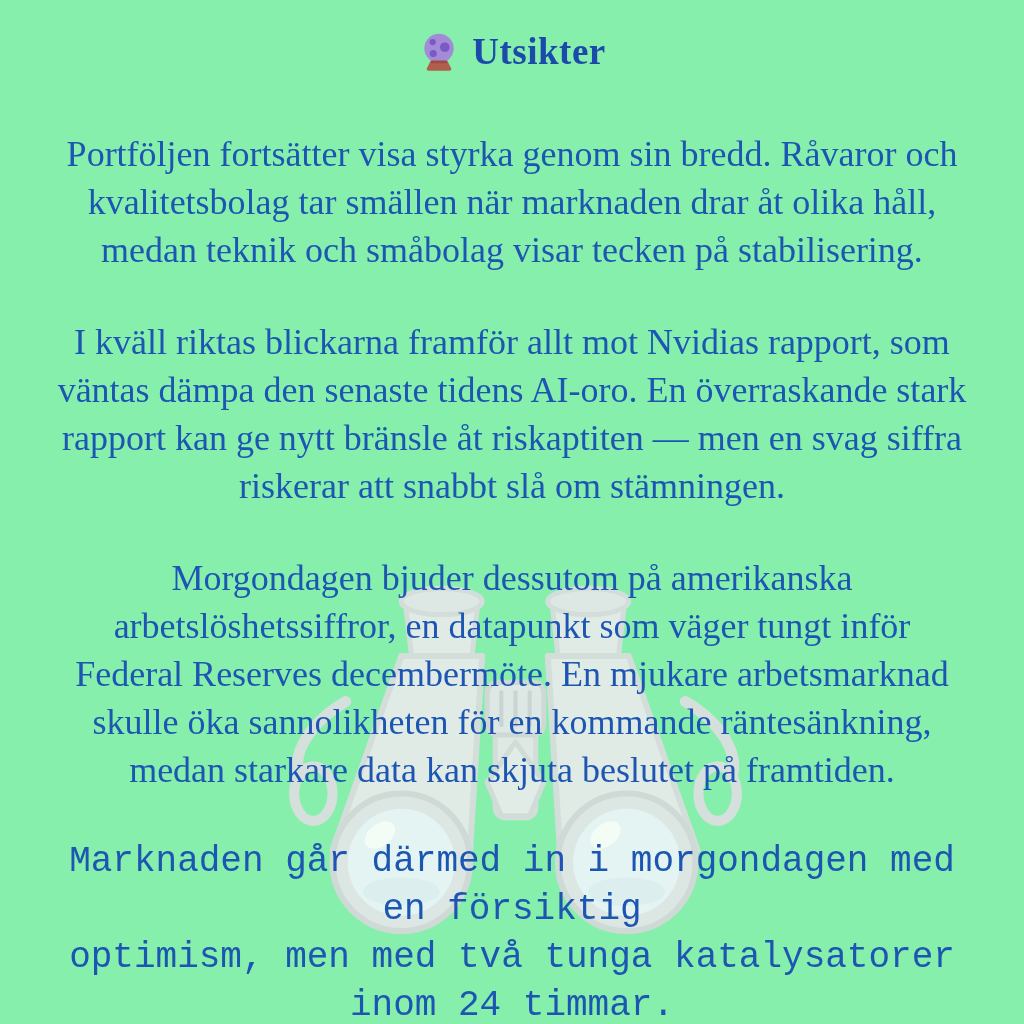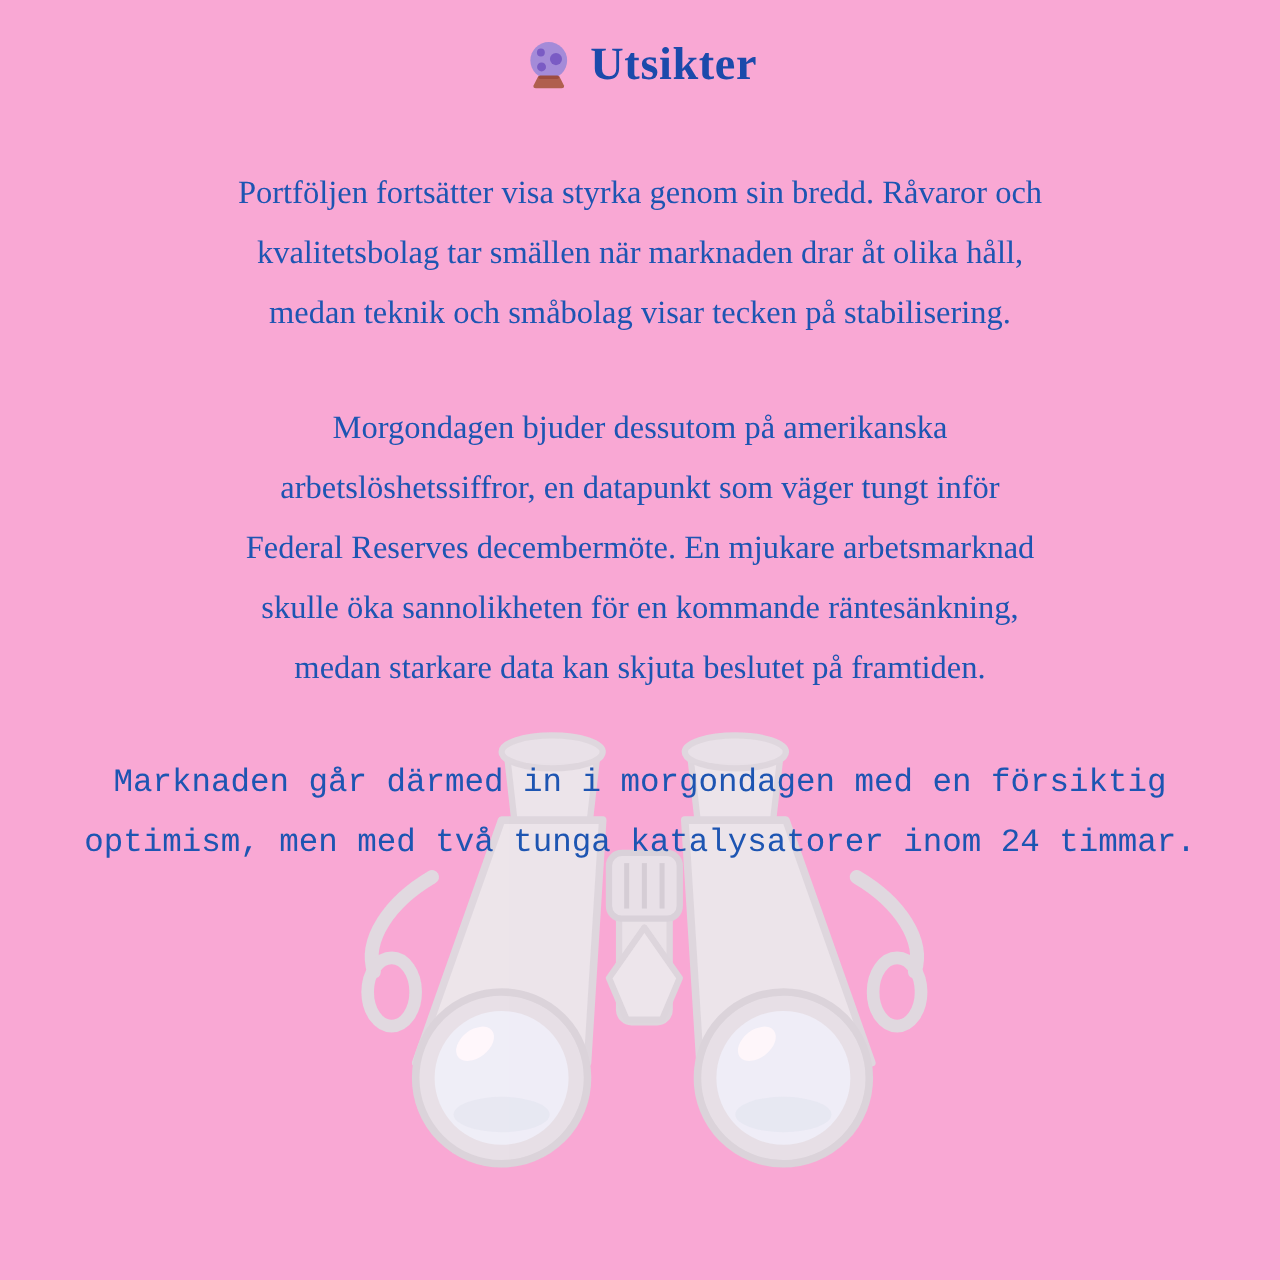--- a/index.html
+++ b/index.html
@@ -1,20 +1,20 @@
 <!DOCTYPE html>
 <html><head>
 <meta charset="utf-8">
 <style>
   html,body { margin:0; padding:0; background:#ffffff; }
   .canvas {
     position:relative;
     width:1024px; height:1024px;
     margin:0 auto;
-    background:#f9a8d4;
+    background:#86efac;
     overflow:hidden;
     font-family:"Liberation Serif", serif;
   }
   .watermark {
     position:absolute;
     left:283px; top:585px;
     width:465px; height:405px;
     z-index:0;
   }
   .content {
@@ -32,21 +32,21 @@
   }
   .header .title {
     font-size:37px;
     font-weight:bold;
     color:#1b4aab;
     letter-spacing:0.5px;
     margin:0;
     line-height:1.2;
   }
   .para {
-    font-size:26px;
+    font-size:36px;
     line-height:48px;
     color:#1d55b2;
     white-space:pre-line;
     margin:0 0 44px 0;
   }
   .para:last-of-type { margin-bottom:22px;font-family:Liberation Mono, monospace; }
   .footer-url {
     font-size:34px;
     font-weight:bold;
     color:#1d55b2;
@@ -102,20 +102,24 @@
         <circle cx="14.5" cy="21.5" r="3.4" fill="#7a5bc4"></circle>
         <path d="M12,28.5 L28,28.5 L31.5,35.5 Q32.3,37.8 29.7,37.8 L10.3,37.8 Q7.7,37.8 8.5,35.5 Z" fill="#b05f4e"></path>
         <rect x="12.2" y="28" width="15.6" height="2.6" rx="1.3" fill="#9d4c3e"></rect>
       </svg>
       <h1 class="title">Utsikter</h1>
     </div>
 
     <p class="para">Portföljen fortsätter visa styrka genom sin bredd. Råvaror och
 kvalitetsbolag tar smällen när marknaden drar åt olika håll,
 medan teknik och småbolag visar tecken på stabilisering.</p>
+    <p class="para">I kväll riktas blickarna framför allt mot Nvidias rapport, som
+väntas dämpa den senaste tidens AI-oro. En överraskande stark
+rapport kan ge nytt bränsle åt riskaptiten — men en svag siffra
+riskerar att snabbt slå om stämningen.</p>
     <p class="para">Morgondagen bjuder dessutom på amerikanska
 arbetslöshetssiffror, en datapunkt som väger tungt inför
 Federal Reserves decembermöte. En mjukare arbetsmarknad
 skulle öka sannolikheten för en kommande räntesänkning,
 medan starkare data kan skjuta beslutet på framtiden.</p>
     <p class="para">Marknaden går därmed in i morgondagen med en försiktig
 optimism, men med två tunga katalysatorer inom 24 timmar.</p>
 
 
   </div>

